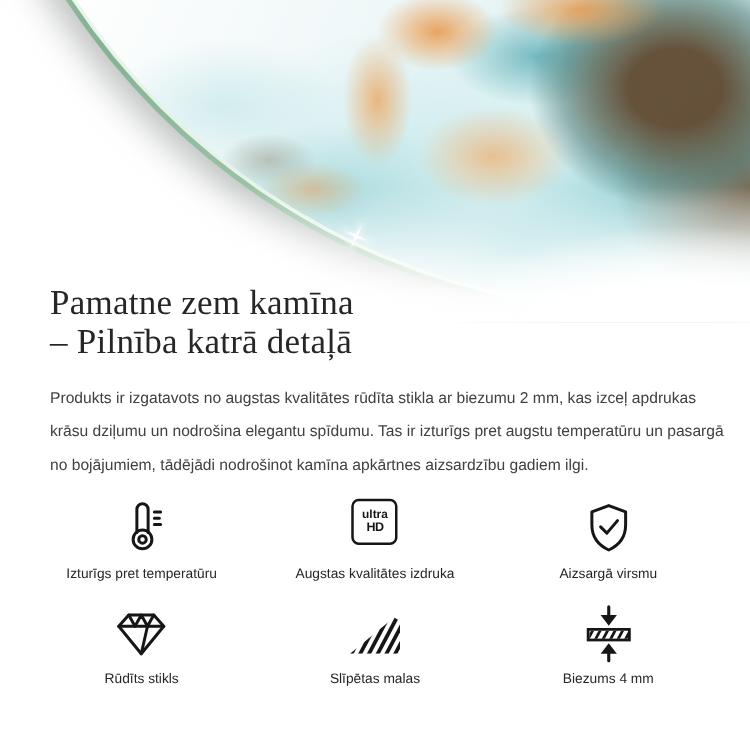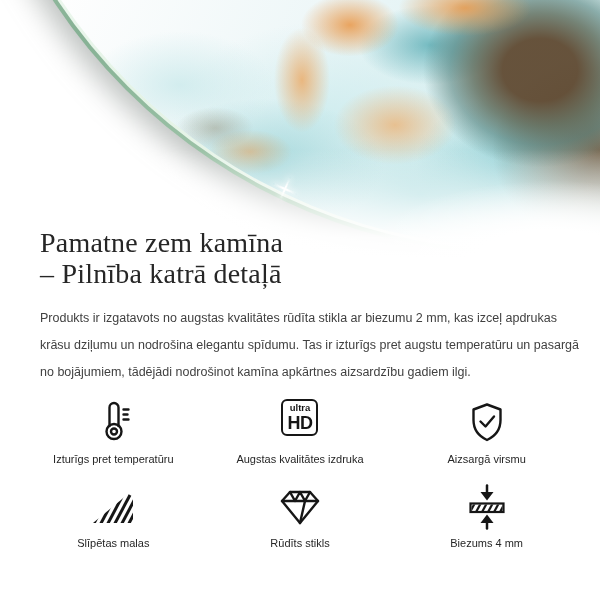--- a/index.html
+++ b/index.html
@@ -53,21 +53,21 @@
   .features{position:absolute;left:20px;top:399px;width:560px;display:grid;
     grid-template-columns:repeat(3,1fr);grid-template-rows:84px 84px;}
   .cell{display:flex;flex-direction:column;align-items:center;justify-content:flex-start;}
   .icon-wrap{height:50px;display:flex;justify-content:center;}
   .flabel{margin-top:4px;font-family:"Liberation Sans",sans-serif;font-size:11px;color:#262626;white-space:nowrap;}
   .ico{stroke:#161616;fill:none;stroke-width:2.4;stroke-linecap:round;stroke-linejoin:round;}
   .hd-box{width:33px;height:33px;border:2.5px solid #161616;border-radius:6px;display:flex;
     flex-direction:column;align-items:center;justify-content:center;color:#161616;
     font-family:"Liberation Sans",sans-serif;line-height:1;}
   .hd-top{font-size:9.5px;font-weight:700;}
-  .hd-bottom{font-size:18px;font-weight:800;letter-spacing:-.5px;margin-top:1px;}
+  .hd-bottom{font-size:10px;font-weight:800;letter-spacing:-.5px;margin-top:1px;}
 </style>
 </head>
 <body>
 
 <div class="page">
 
   <div class="hero">
     <div class="disc-shadow"></div>
     <div class="edge-outer"></div>
     <div class="edge-inner"></div>
@@ -116,50 +116,50 @@
             <path d="M17.5 22.5 L22.5 27.5 L31 17.5"></path>
           </g>
         </svg>
       </div>
       <div class="flabel">Aizsargā virsmu</div>
     </div>
 
     <div class="cell">
       <div class="icon-wrap">
         <svg width="48" height="48" viewBox="0 0 48 48">
+          <g class="ico" stroke-width="2.2">
+            <path d="M14 9 H34 L42 18 L24 40 L6 18 Z"></path>
+            <path d="M6 18 H42"></path>
+            <path d="M14 9 L19 18 L24 9 L29 18 L34 9"></path>
+            <path d="M24 40 L29 18"></path>
+          </g>
+        </svg>
+      </div>
+      <div class="flabel">Rūdīts stikls</div>
+    </div>
+
+    <div class="cell">
+      <div class="icon-wrap">
+        <svg width="48" height="48" viewBox="0 0 48 48">
           <defs>
               <clipPath id="triClip">
                 <path d="M4 40 L44 7 L44 40 Z"></path>
               </clipPath>
             </defs>
           <g clip-path="url(#triClip)" stroke="#161616" stroke-width="3" stroke-linecap="butt">
             <line x1="2" y1="46" x2="20" y2="12"></line>
             <line x1="9" y1="46" x2="27" y2="12"></line>
             <line x1="16" y1="46" x2="34" y2="12"></line>
             <line x1="23" y1="46" x2="41" y2="12"></line>
             <line x1="30" y1="46" x2="48" y2="12"></line>
             <line x1="37" y1="46" x2="55" y2="12"></line>
           </g>
         </svg>
       </div>
       <div class="flabel">Slīpētas malas</div>
-    </div>
-
-    <div class="cell">
-      <div class="icon-wrap">
-        <svg width="48" height="48" viewBox="0 0 48 48">
-          <g class="ico" stroke-width="2.2">
-            <path d="M14 9 H34 L42 18 L24 40 L6 18 Z"></path>
-            <path d="M6 18 H42"></path>
-            <path d="M14 9 L19 18 L24 9 L29 18 L34 9"></path>
-            <path d="M24 40 L29 18"></path>
-          </g>
-        </svg>
-      </div>
-      <div class="flabel">Rūdīts stikls</div>
     </div>
 
     <div class="cell">
       <div class="icon-wrap">
         <svg width="48" height="48" viewBox="0 0 48 48">
           <g stroke="#161616" stroke-width="2.5" stroke-linecap="round">
             <line x1="24" y1="2.5" x2="24" y2="9"></line>
             <line x1="24" y1="45.5" x2="24" y2="40"></line>
           </g>
           <path d="M17.5 9 H30.5 L24 17.5 Z" fill="#161616"></path>

